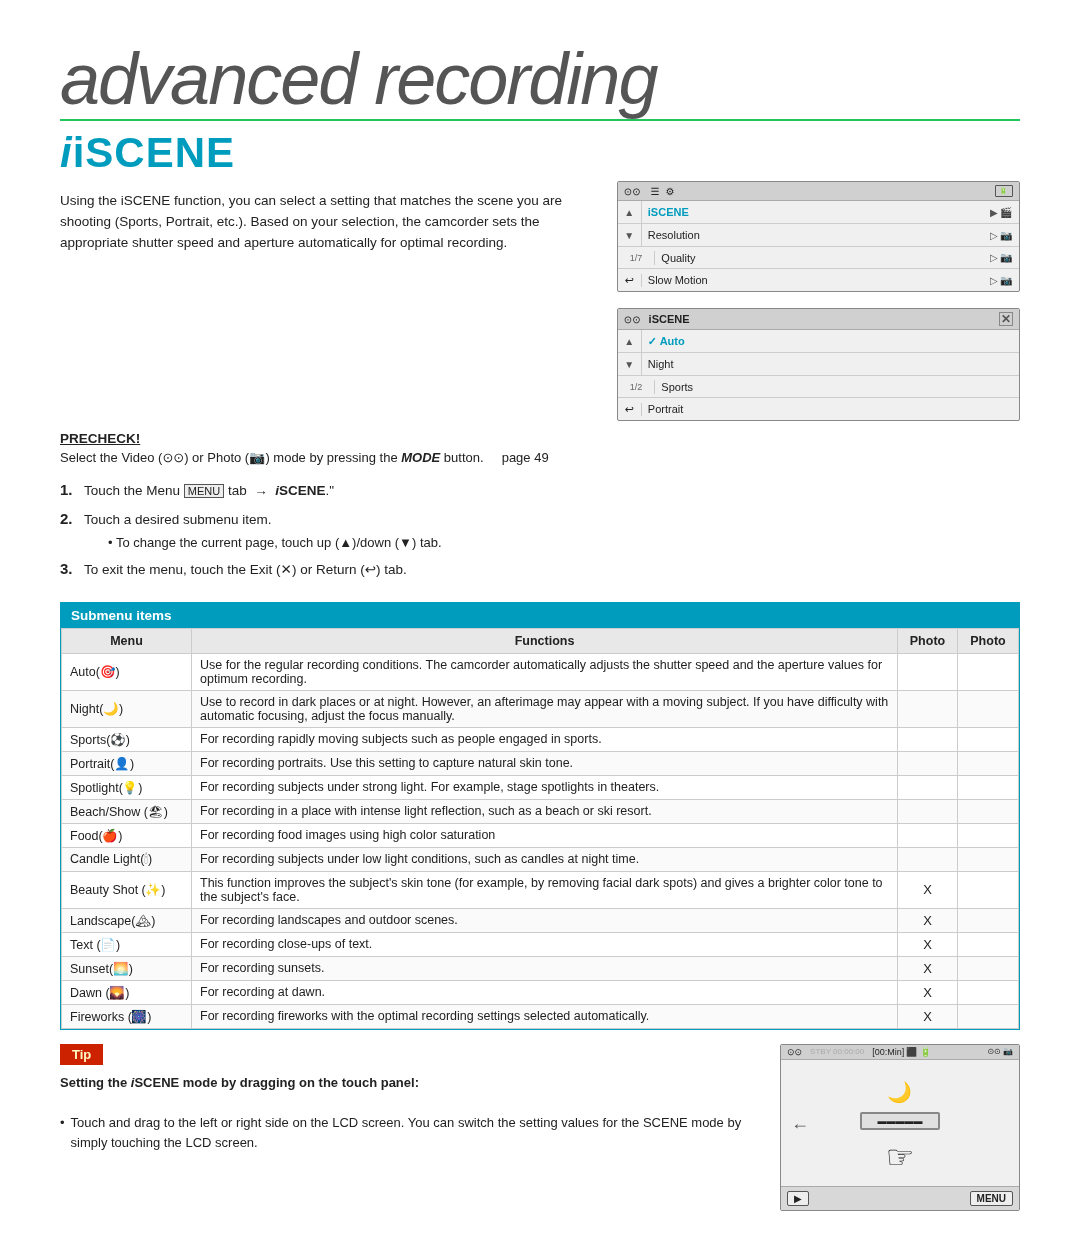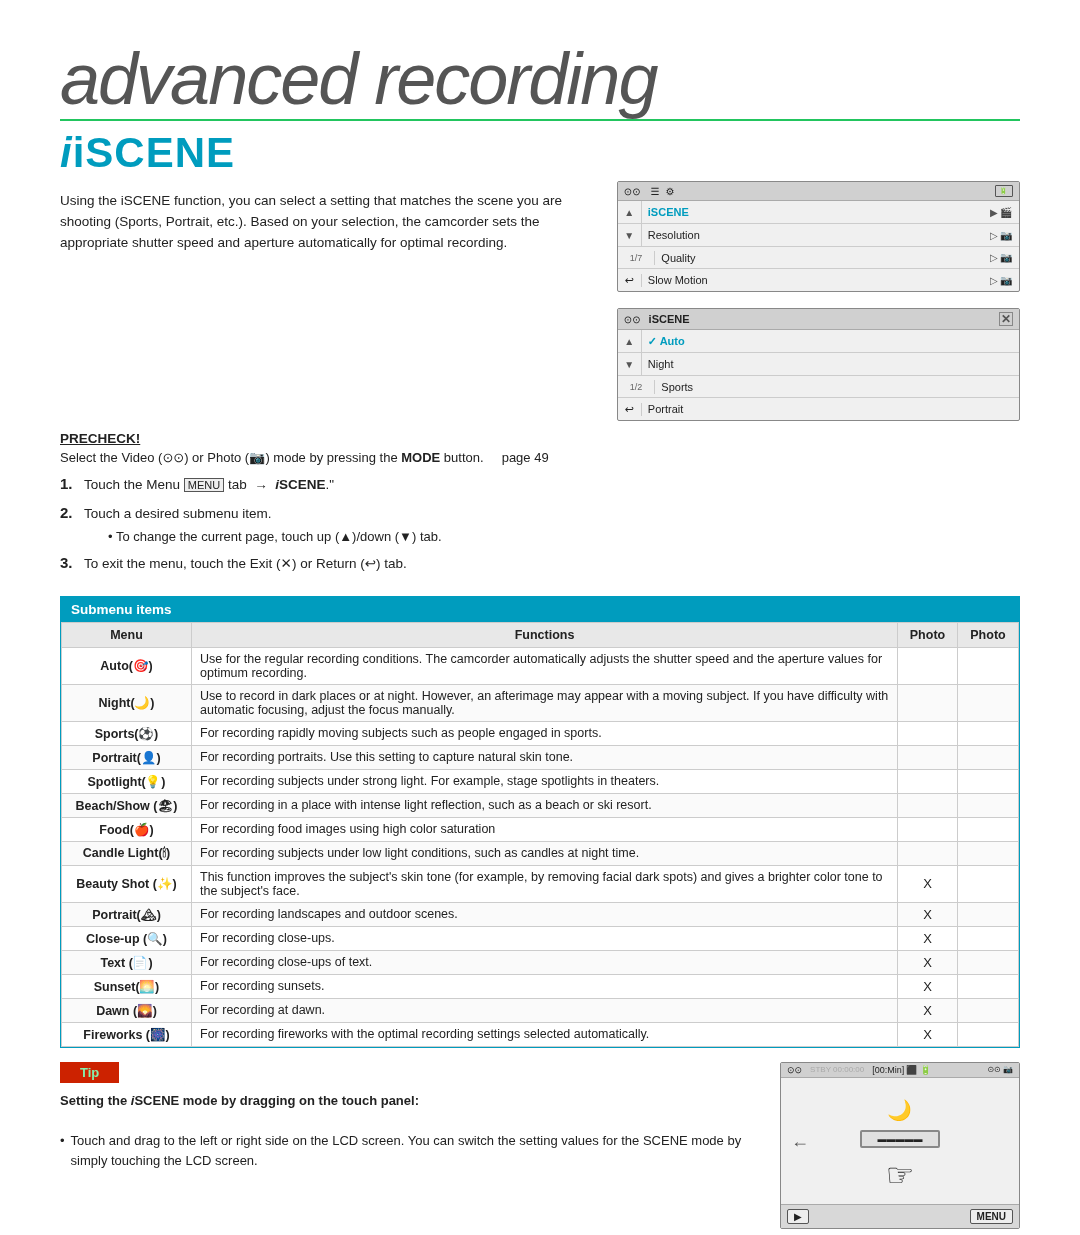--- a/index.html
+++ b/index.html
@@ -127,33 +127,33 @@
       display: flex; align-items:center; justify-content:center;
       border-right: 1px solid #ccc;
       font-size: 11px;
     }
 
     .clearfix::after { content:''; display:table; clear:both; }
 
     .precheck-section {
       clear: both;
       margin-top: 10px;
-      margin-bottom: 8px;
+      margin-bottom: 14px;
     }
     .precheck-title {
       font-weight: 900;
       font-size: 13.5px;
       text-decoration: underline;
       margin-bottom: 4px;
     }
     .precheck-text {
       font-size: 13px;
       margin-bottom: 8px;
     }
-    .precheck-text .bold { font-weight: 700; }
+    .precheck-text .bold { font-weight: 700; font-style: italic; }
 
     .steps {
       margin-bottom: 10px;
     }
     .step {
       display: flex;
       align-items: baseline;
       margin-bottom: 6px;
       font-size: 13.5px;
       line-height: 1.5;
@@ -203,22 +203,22 @@
       padding: 5px 8px;
       font-weight: 700;
       text-align: center;
     }
     .submenu-table td {
       border: 1px solid #ccc;
       padding: 4px 8px;
       vertical-align: middle;
     }
     .submenu-table td.menu-item {
-      text-align: center;
-      font-weight: 700;
+      text-align: left;
+      font-weight: 400;
       min-width: 110px;
       white-space: nowrap;
     }
     .submenu-table td.center {
       text-align: center;
       font-size: 13px;
     }
     .submenu-table tr:nth-child(even) td { background: #fafafa; }
 
     
@@ -226,24 +226,24 @@
       display: flex;
       gap: 20px;
       align-items: flex-start;
       margin-top: 10px;
     }
     .tip-box {
       flex: 1;
     }
     .tip-label {
       background: #cc2200;
-      color: #86efac;
+      color: #fef9c3;
       font-weight: 700;
       font-size: 13px;
-      padding: 3px 20px;
+      padding: 3px 12px;
       display: inline-block;
       margin-bottom: 8px;
     }
     .tip-content {
       font-size: 13px;
       line-height: 1.55;
     }
     .tip-bullet {
       display: flex;
       align-items: baseline;
@@ -507,28 +507,22 @@
           <td class="center"></td>
           <td class="center"></td>
         </tr>
         <tr>
           <td class="menu-item">Beauty Shot (✨)</td>
           <td>This function improves the subject's skin tone (for example, by removing facial dark spots) and gives a brighter color tone to the subject's face.</td>
           <td class="center">X</td>
           <td class="center"></td>
         </tr>
         <tr>
-          <td class="menu-item">Portrait(🏔)</td>
+          <td class="menu-item">Landscape(🏔)</td>
           <td>For recording landscapes and outdoor scenes.</td>
-          <td class="center">X</td>
-          <td class="center"></td>
-        </tr>
-        <tr>
-          <td class="menu-item">Close-up (🔍)</td>
-          <td>For recording close-ups.</td>
           <td class="center">X</td>
           <td class="center"></td>
         </tr>
         <tr>
           <td class="menu-item">Text (📄)</td>
           <td>For recording close-ups of text.</td>
           <td class="center">X</td>
           <td class="center"></td>
         </tr>
         <tr>

